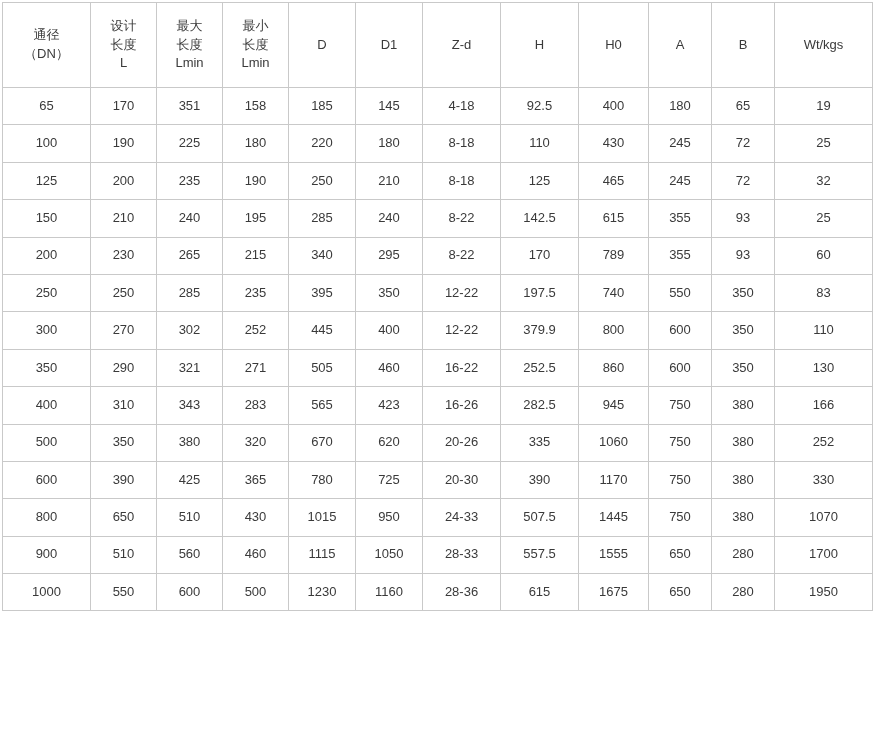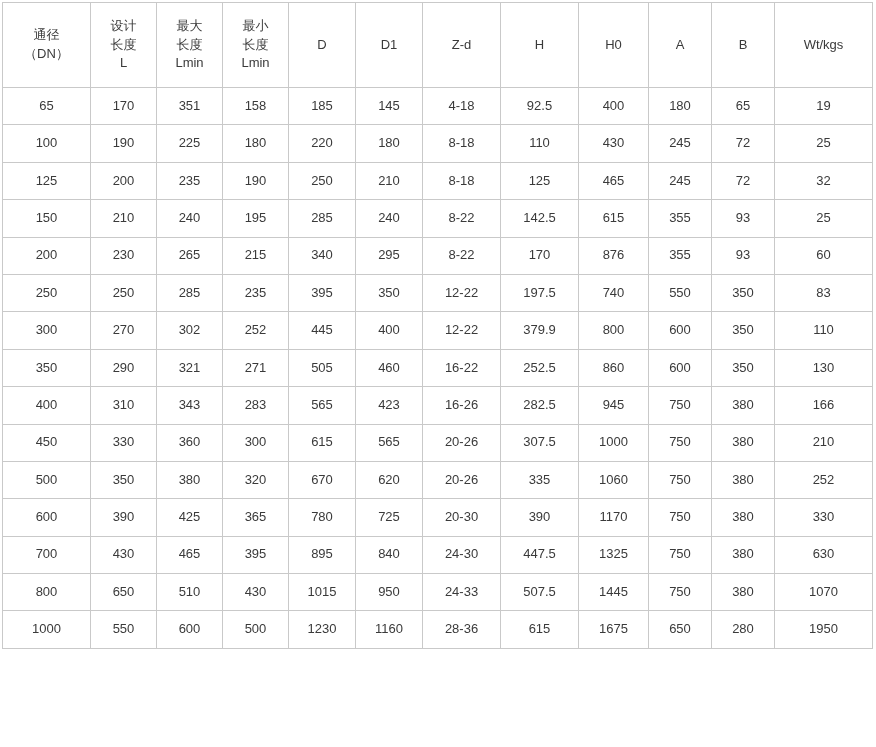--- a/index.html
+++ b/index.html
@@ -185,21 +185,21 @@
         </tr>
         <tr>
           <td>200</td>
           <td>230</td>
           <td>265</td>
           <td>215</td>
           <td>340</td>
           <td>295</td>
           <td>8-22</td>
           <td>170</td>
-          <td>876</td>
+          <td>789</td>
           <td>355</td>
           <td>93</td>
           <td>60</td>
         </tr>
         <tr>
           <td>250</td>
           <td>250</td>
           <td>285</td>
           <td>235</td>
           <td>395</td>
@@ -247,34 +247,20 @@
           <td>565</td>
           <td>423</td>
           <td>16-26</td>
           <td>282.5</td>
           <td>945</td>
           <td>750</td>
           <td>380</td>
           <td>166</td>
         </tr>
         <tr>
-          <td>450</td>
-          <td>330</td>
-          <td>360</td>
-          <td>300</td>
-          <td>615</td>
-          <td>565</td>
-          <td>20-26</td>
-          <td>307.5</td>
-          <td>1000</td>
-          <td>750</td>
-          <td>380</td>
-          <td>210</td>
-        </tr>
-        <tr>
           <td>500</td>
           <td>350</td>
           <td>380</td>
           <td>320</td>
           <td>670</td>
           <td>620</td>
           <td>20-26</td>
           <td>335</td>
           <td>1060</td>
           <td>750</td>
@@ -289,46 +275,46 @@
           <td>780</td>
           <td>725</td>
           <td>20-30</td>
           <td>390</td>
           <td>1170</td>
           <td>750</td>
           <td>380</td>
           <td>330</td>
         </tr>
         <tr>
-          <td>700</td>
-          <td>430</td>
-          <td>465</td>
-          <td>395</td>
-          <td>895</td>
-          <td>840</td>
-          <td>24-30</td>
-          <td>447.5</td>
-          <td>1325</td>
-          <td>750</td>
-          <td>380</td>
-          <td>630</td>
-        </tr>
-        <tr>
           <td>800</td>
           <td>650</td>
           <td>510</td>
           <td>430</td>
           <td>1015</td>
           <td>950</td>
           <td>24-33</td>
           <td>507.5</td>
           <td>1445</td>
           <td>750</td>
           <td>380</td>
           <td>1070</td>
+        </tr>
+        <tr>
+          <td>900</td>
+          <td>510</td>
+          <td>560</td>
+          <td>460</td>
+          <td>1115</td>
+          <td>1050</td>
+          <td>28-33</td>
+          <td>557.5</td>
+          <td>1555</td>
+          <td>650</td>
+          <td>280</td>
+          <td>1700</td>
         </tr>
         <tr>
           <td>1000</td>
           <td>550</td>
           <td>600</td>
           <td>500</td>
           <td>1230</td>
           <td>1160</td>
           <td>28-36</td>
           <td>615</td>

